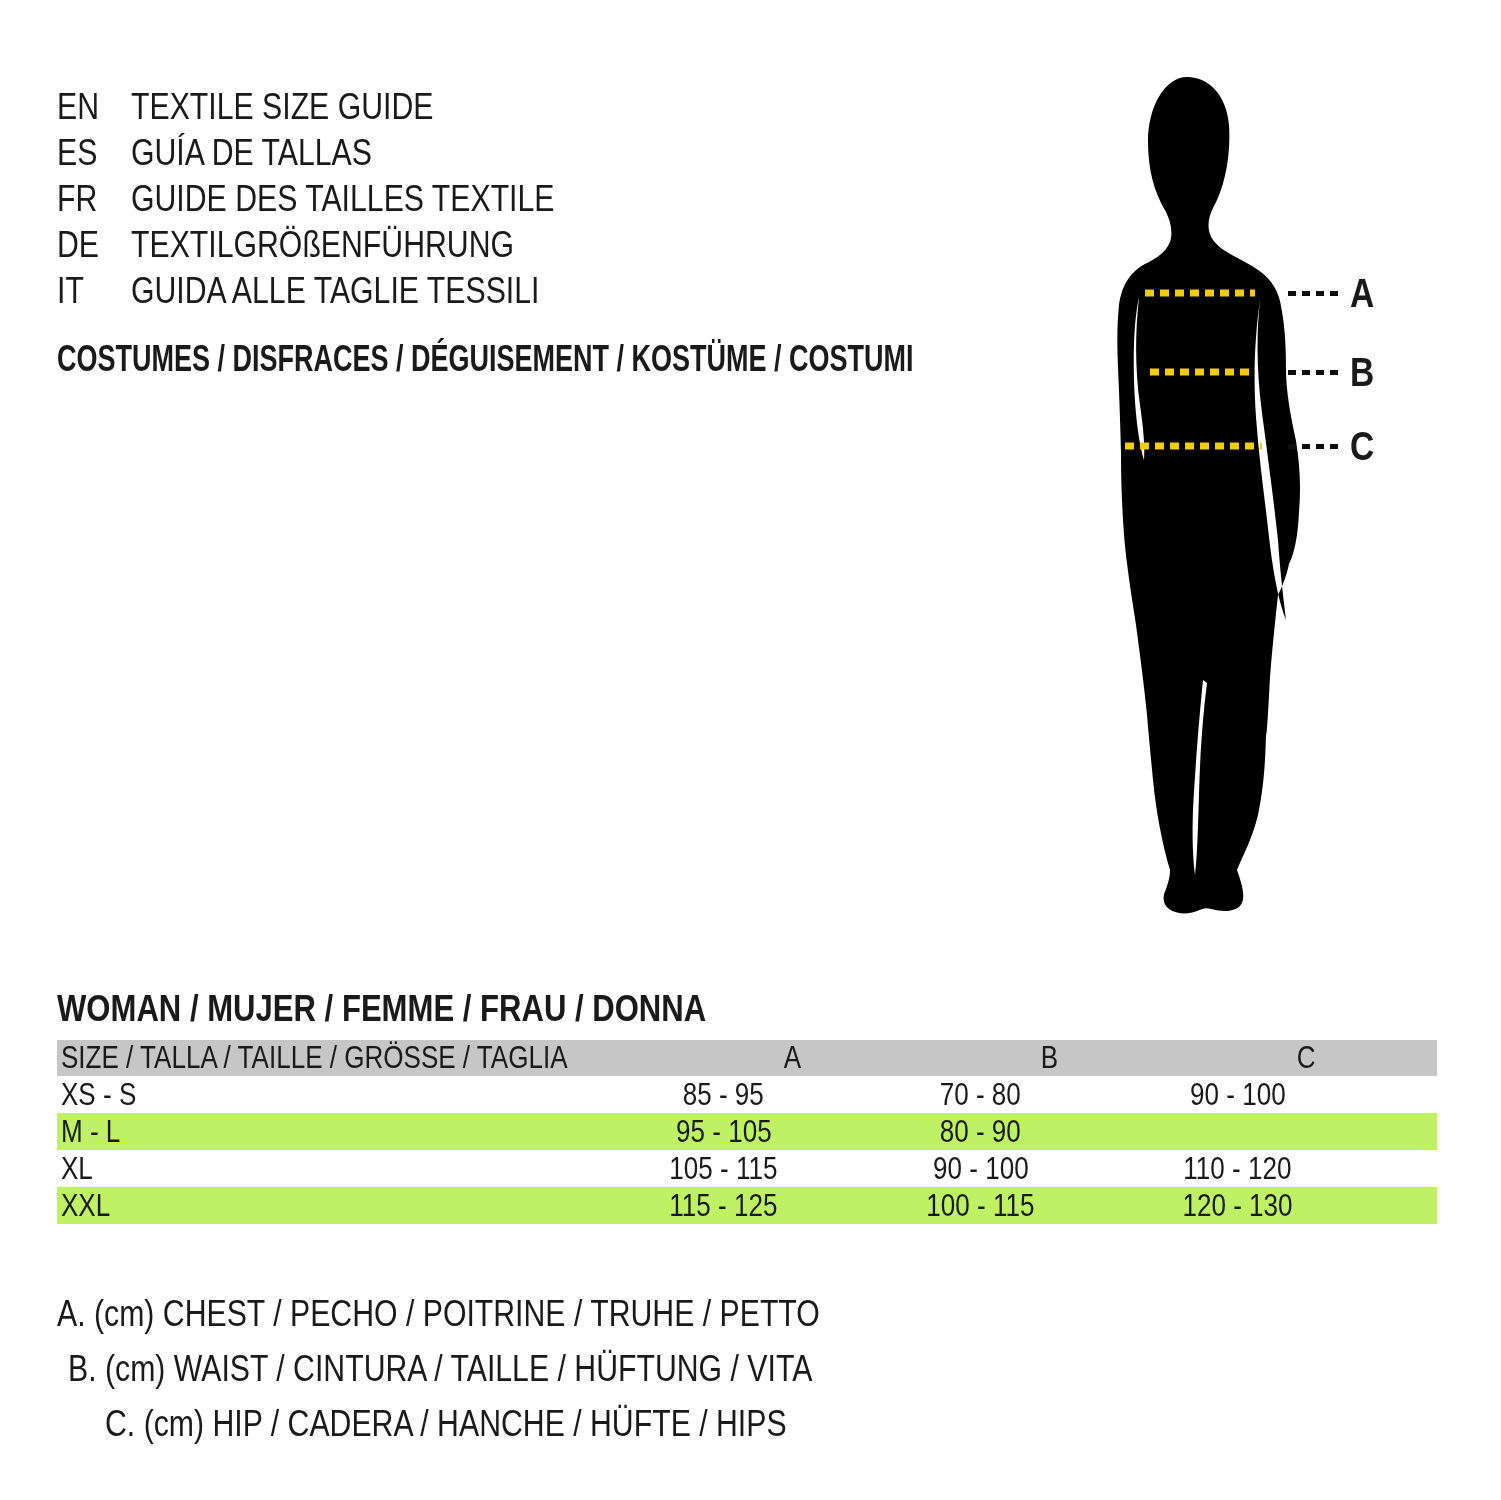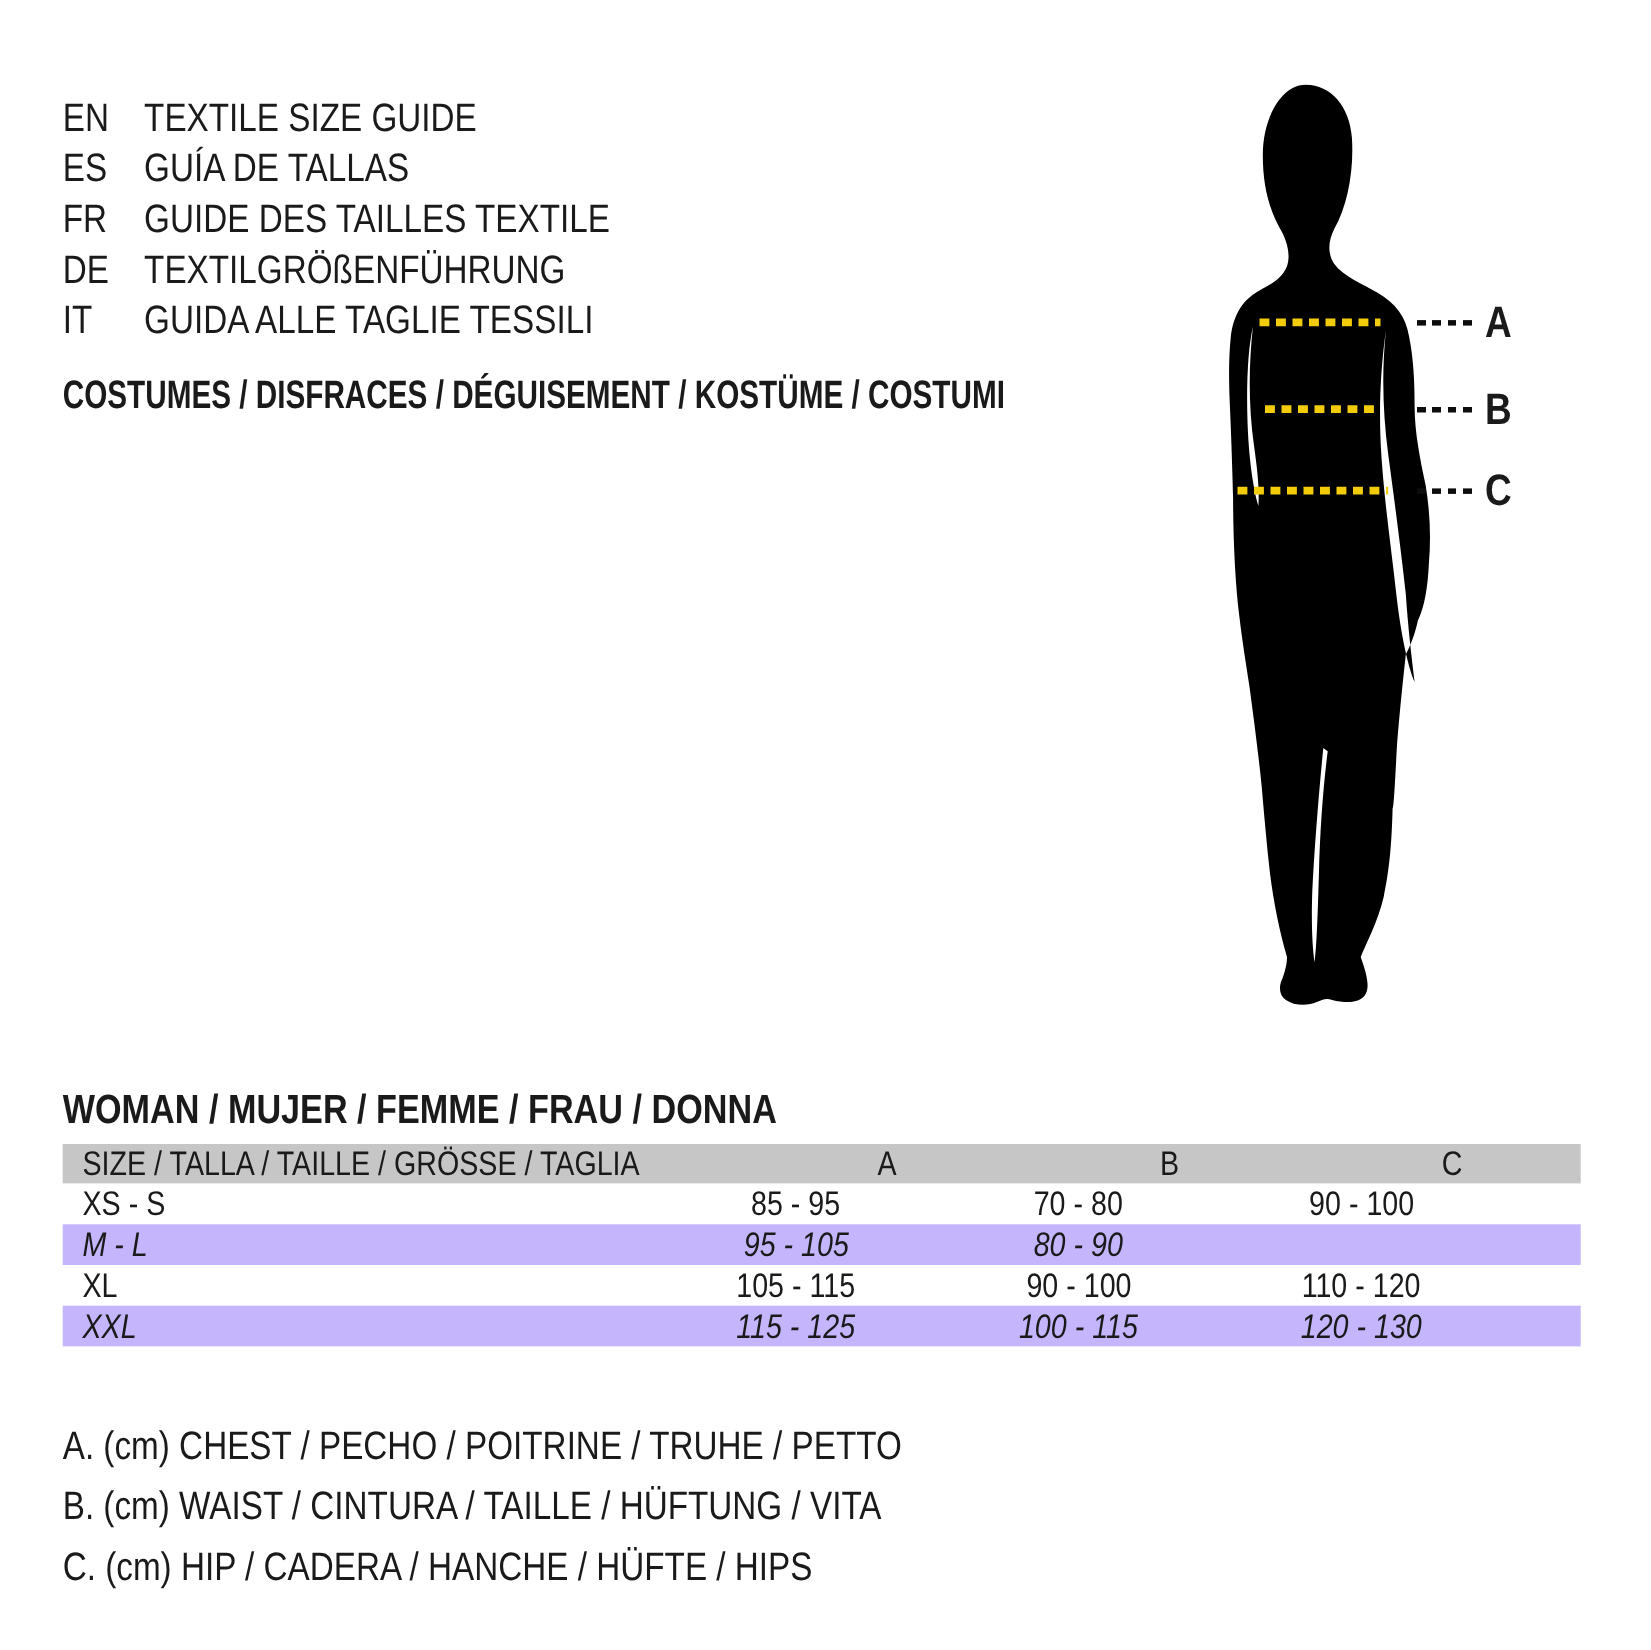--- a/index.html
+++ b/index.html
@@ -27,27 +27,27 @@
     background:repeating-linear-gradient(to right,#0d0d0d 0 8px,transparent 8px 14px); }
   .conn-a { top:291px; } .conn-b { top:370px; } .conn-c { top:444px; }
   .marker { position:absolute; left:1350px; width:60px; font-size:40px; font-weight:700; line-height:44px; }
   .mark-a { top:271px; } .mark-b { top:350px; } .mark-c { top:424px; }
 
   
   .table-title { position:absolute; left:57px; top:988px; font-size:37px;font-weight:bold; }
   .size-table { position:absolute; left:57px; top:1040px; width:1380px; font-size:31px; }
   .t-row { display:flex; height:37px; line-height:37px; align-items:center; background:#ffffff; }
   .t-row.head { background:#c6c6c6; height:36px; line-height:36px; }
-  .t-row.alt  { background:#c4b5fd;font-style:italic; }
-  .c-label { flex:0 0 538px; padding-left:18px; text-align:left; }
+  .t-row.alt  { background:#bef264; }
+  .c-label { flex:0 0 538px; padding-left:4px; text-align:left; }
   .c-num   { flex:0 0 257px; text-align:center; }
   .c-end   { flex:0 0 71px; }
 
   
-  .legend { position:absolute; left:57px; top:1286px; font-size:36px; }
+  .legend { position:absolute; left:57px; top:1286px; font-size:36px;text-align:center; }
   .legend-item { height:55px; line-height:55px; }
 </style>
 </head>
 <body>
 
 <div class="page">
 
   <div class="lang-list" id="lang-list">
       <div class="lang-row">
       <span class="lang-code"><span class="cond">EN</span></span>

